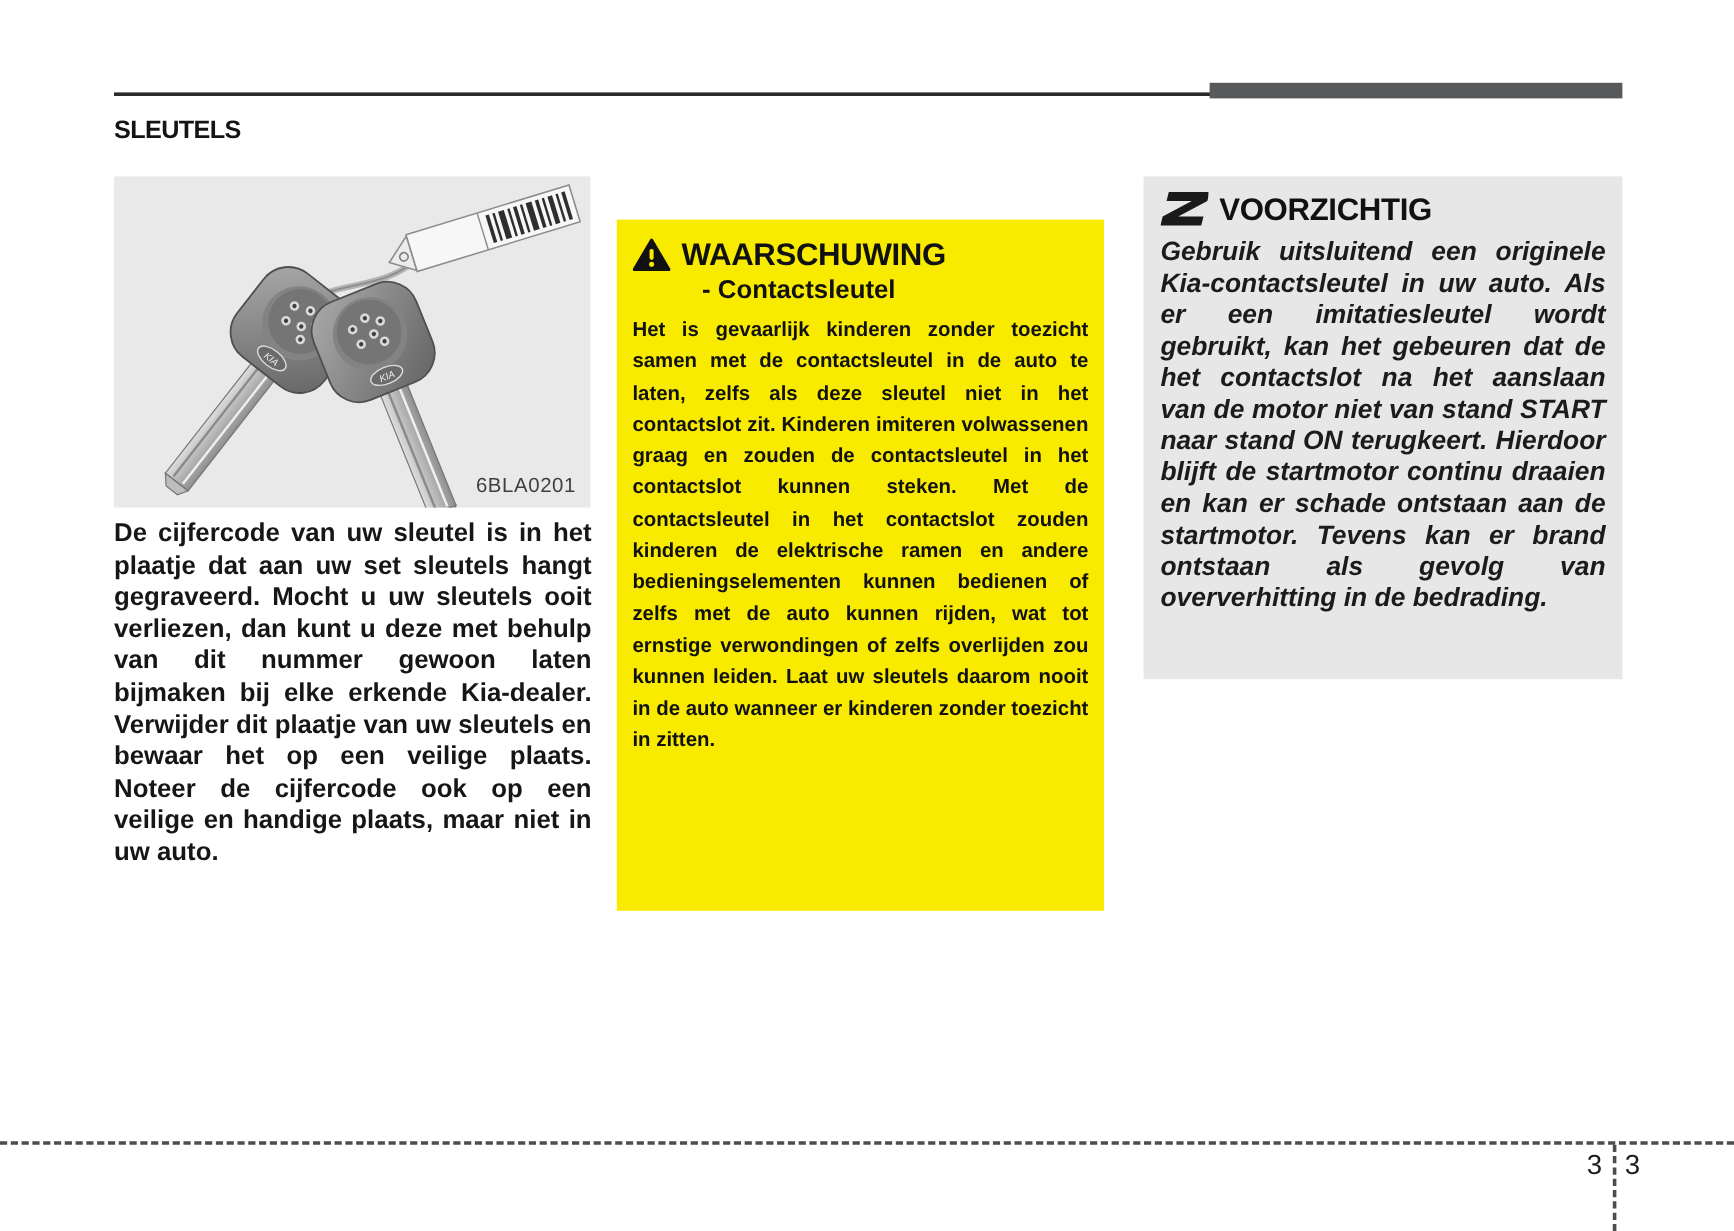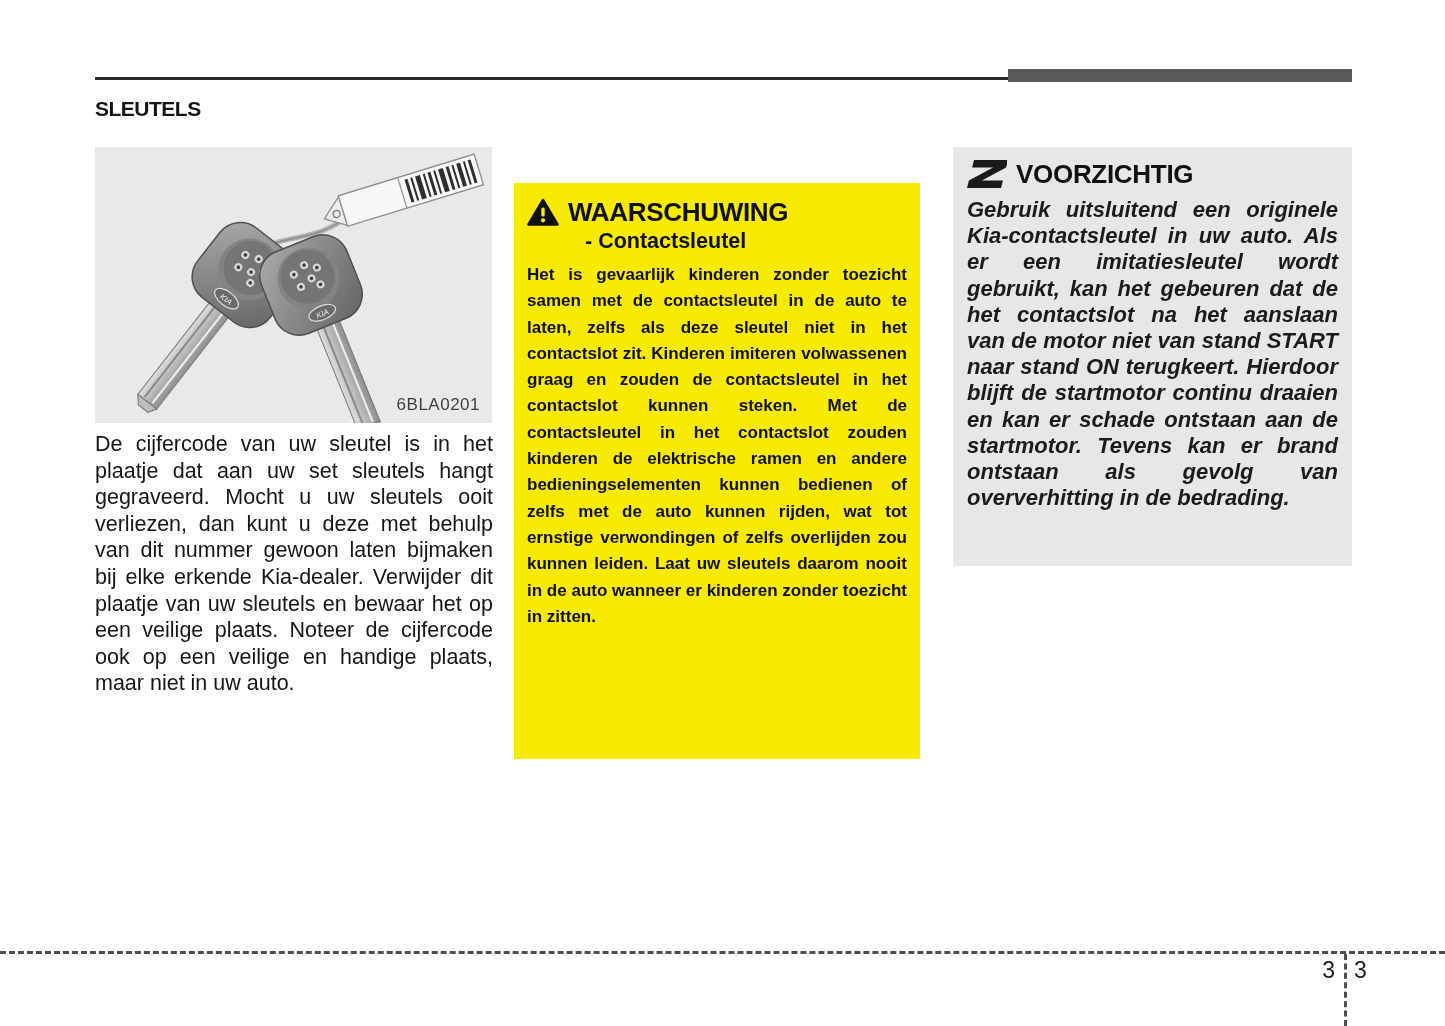--- a/index.html
+++ b/index.html
@@ -31,21 +31,21 @@
     position: absolute; left: 95px; top: 147px; width: 397px; height: 276px;
     background: #e9e9e9;
   }
   .figure-panel svg { display: block; width: 100%; height: 100%; }
   .figure-code {
     position: absolute; right: 12px; bottom: 8px;
     font-size: 17px; color: #3f3f3f; letter-spacing: 0.5px;
   }
   .intro-text {
     position: absolute; left: 95px; top: 431px; width: 398px;
-    font-size: 21.5px; line-height: 26.6px; text-align: justify; margin: 0;
+    font-size: 21.5px; line-height: 26.6px; text-align: justify; margin: 0; font-weight: bold;
   }
 
   
   .warning-box {
     position: absolute; left: 514px; top: 147px; width: 406px; height: 576px;
     background: #f8eb00; box-sizing: border-box; padding: 14px 13px 0 13px; margin-top: 36px;
   }
   .box-title-row { display: flex; align-items: center; gap: 9px; }
   .box-title { font-size: 26px; font-weight: bold; color: #111; letter-spacing: -0.3px; }
   .warn-subtitle { margin: 1px 0 0 58px; font-size: 21.5px; font-weight: bold; color: #111; }

